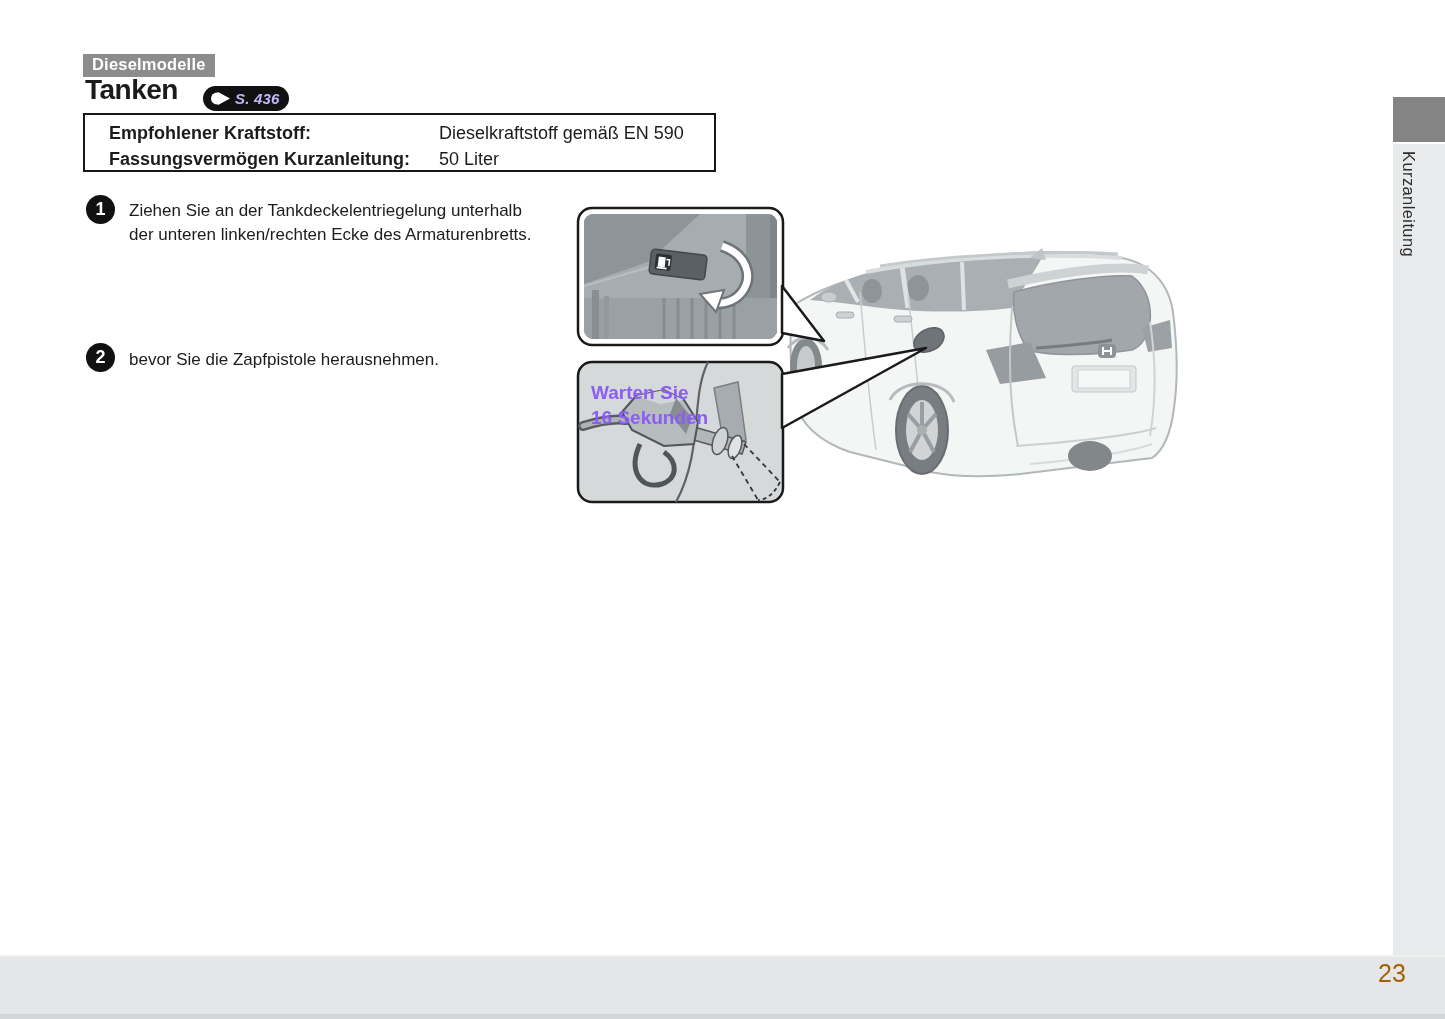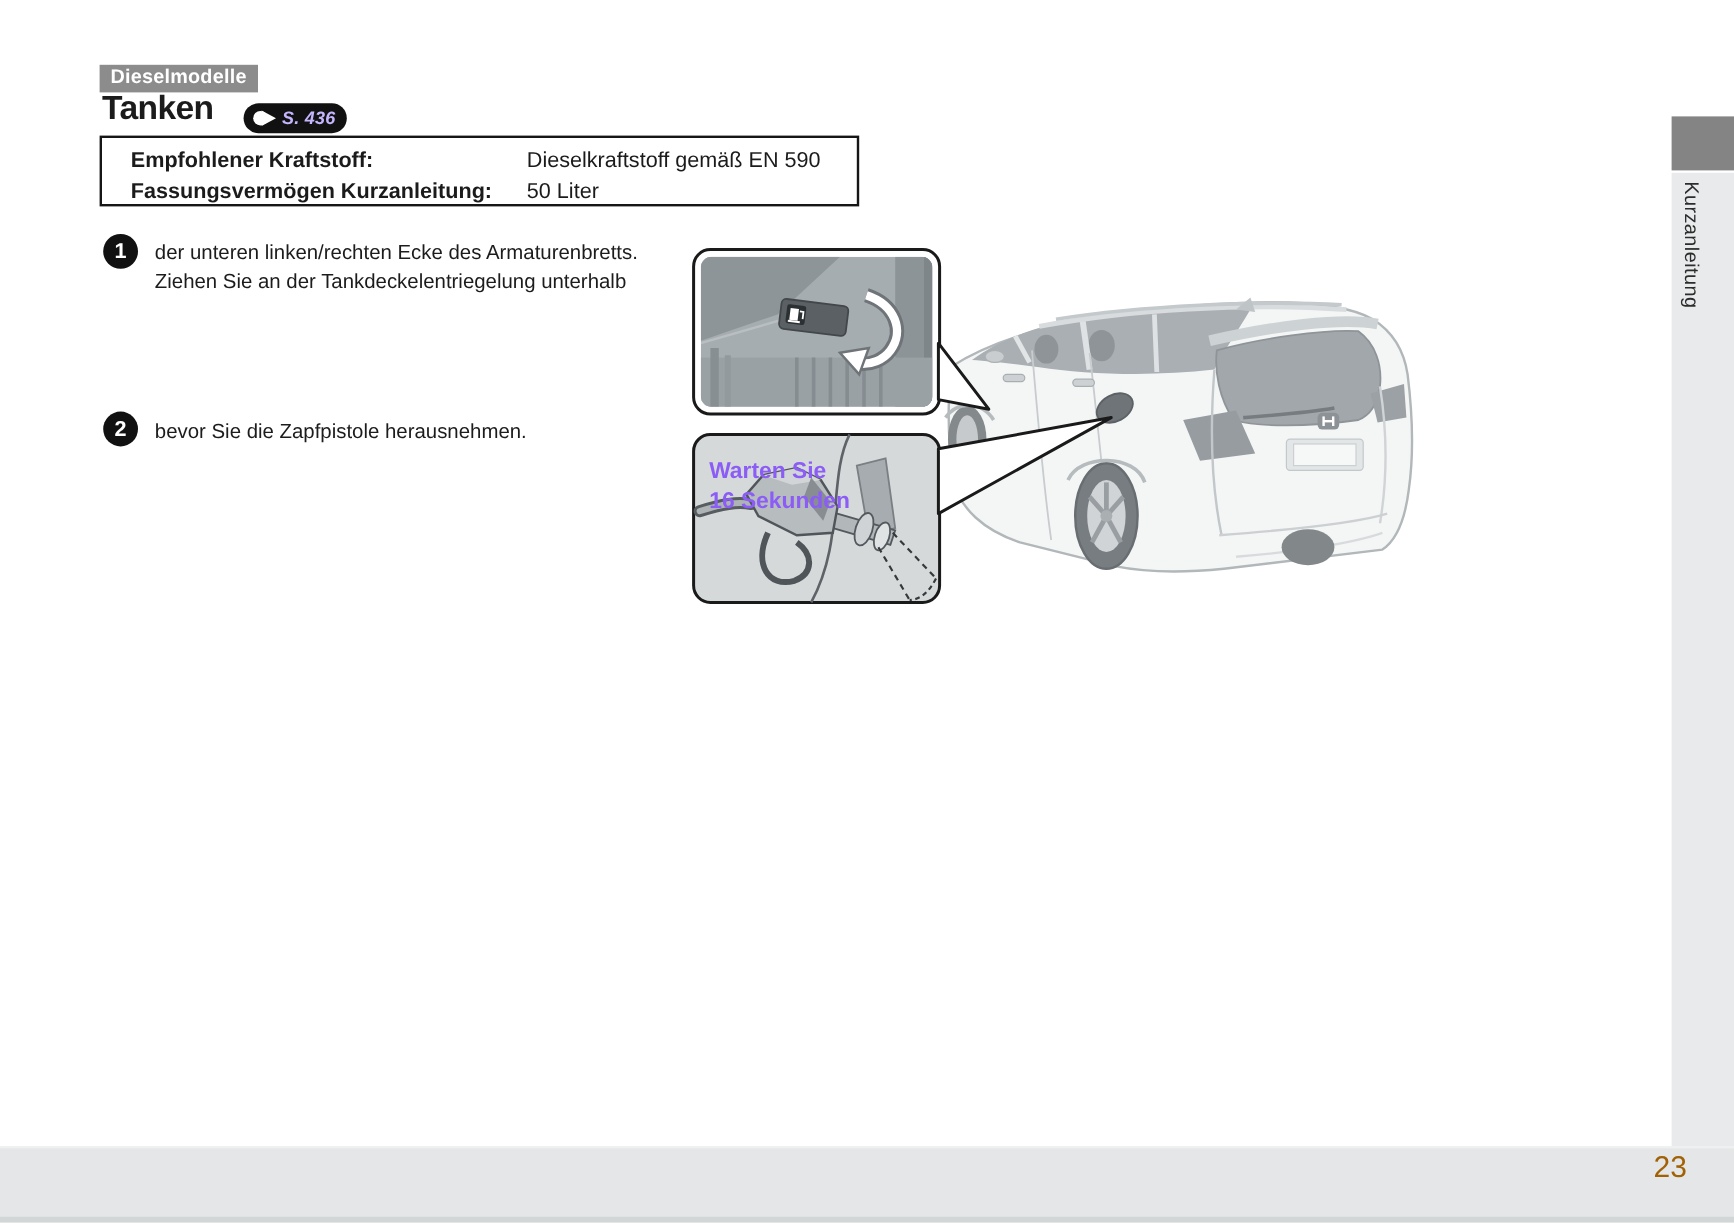--- a/index.html
+++ b/index.html
@@ -67,22 +67,22 @@
       <span class="val">Dieselkraftstoff gemäß EN 590</span>
     </div>
     <div class="fuel-row">
       <span class="lbl">Fassungsvermögen Kurzanleitung:</span>
       <span class="val">50 Liter</span>
     </div>
   </div>
 
   <div class="abs step-badge" style="left:86px;top:195px;">1</div>
   <div class="abs step-text" style="left:129px;top:199px;">
+    <div>Ziehen Sie an der Tankdeckelentriegelung unterhalb</div>
     <div>der unteren linken/rechten Ecke des Armaturenbretts.</div>
-    <div>Ziehen Sie an der Tankdeckelentriegelung unterhalb</div>
   </div>
 
   <div class="abs step-badge" style="left:86px;top:343px;">2</div>
   <div class="abs step-text" style="left:129px;top:348px;">
     <div>bevor Sie die Zapfpistole herausnehmen.</div>
   </div>
 
   <svg class="abs" style="left:555px;top:196px;" width="640" height="320" viewBox="555 196 640 320">
 
     <g>

